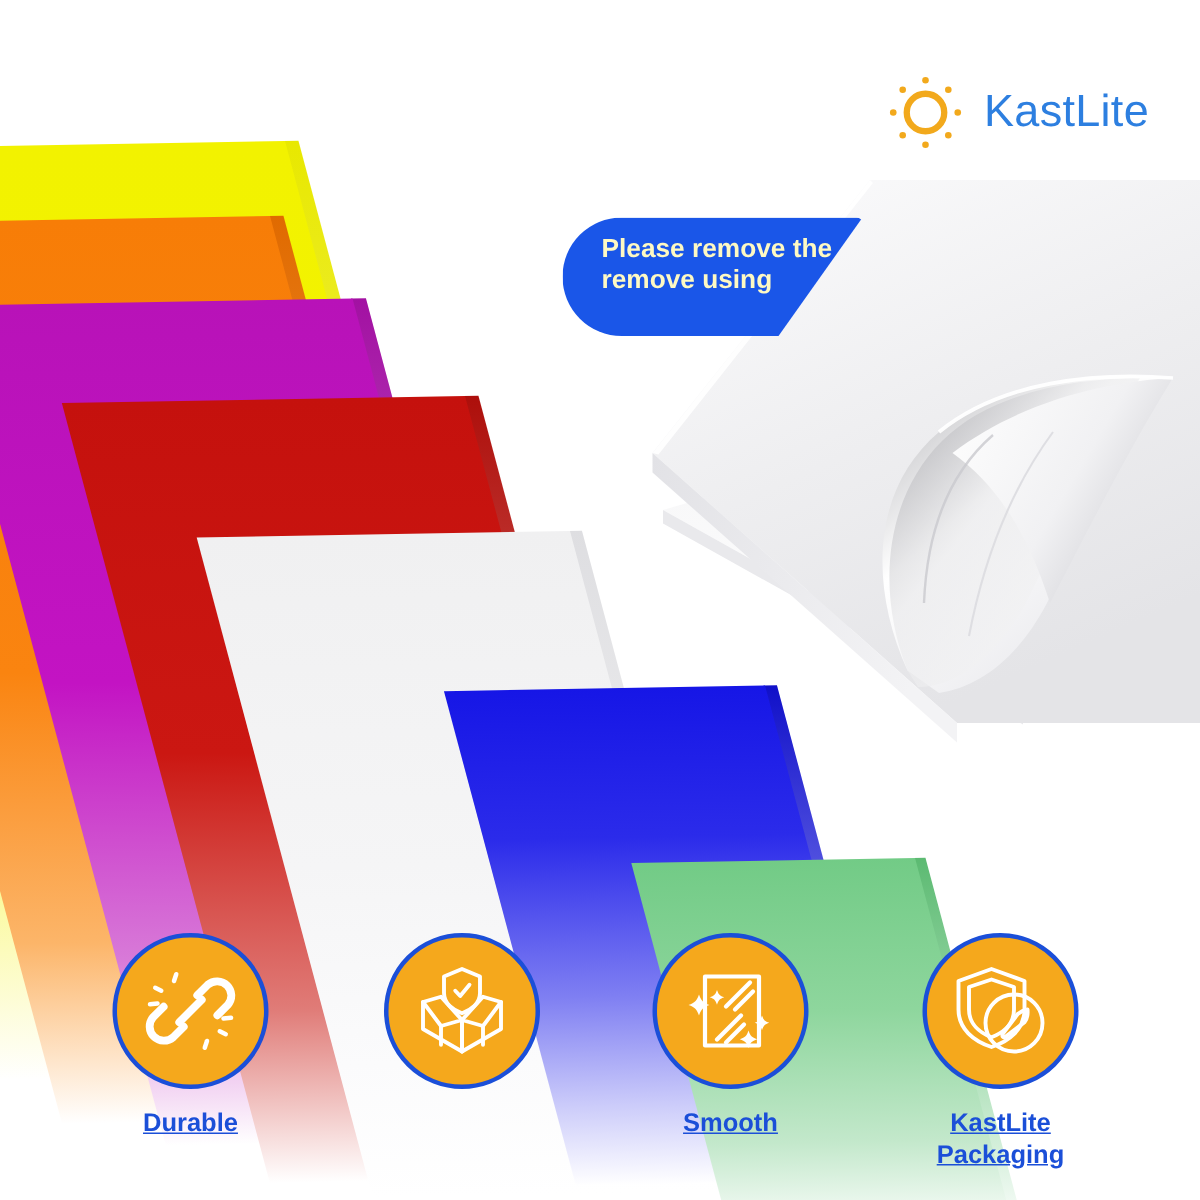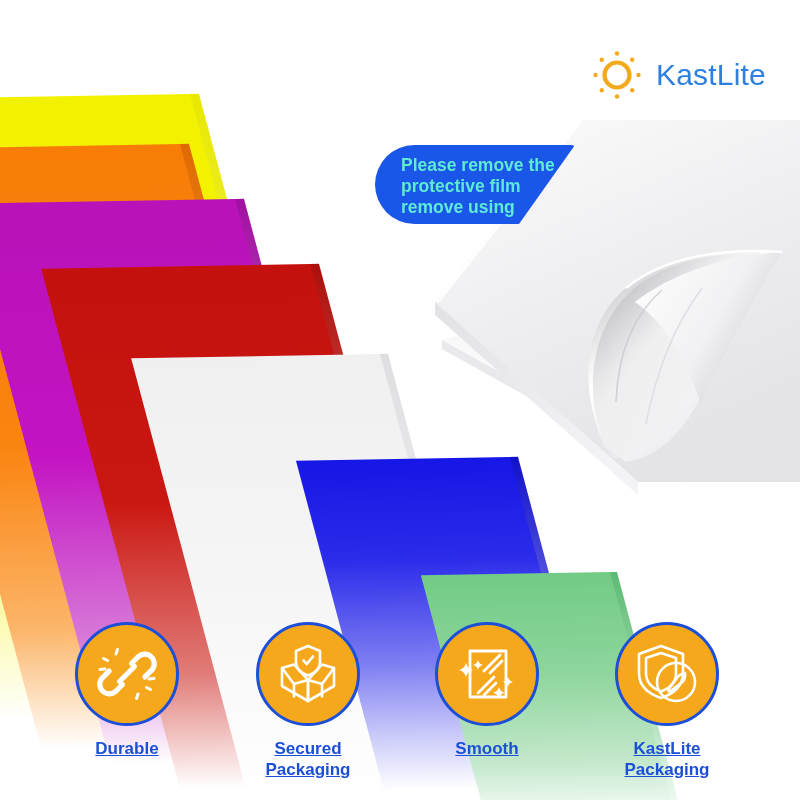--- a/index.html
+++ b/index.html
@@ -188,21 +188,21 @@
     clip-path: polygon(0 0, 100% 0, 72% 100%, 0 100%);
     z-index: 6;
   }
   #callout-inner {
     position: absolute;
     left: 26px;
     top: 10px;
     width: 186px;
   }
   .callout-line {
-    color: #5eead4;
+    color: #fef9c3;
     font-size: 17.5px;
     font-weight: bold;
     line-height: 21px;
     white-space: nowrap;
   }
 
   
   #features {
     position: absolute;
     left: 0;
@@ -351,21 +351,20 @@
         <circle cx="7.5" cy="29" r="2.2" fill="#F2A91C"></circle>
         <circle cx="13.8" cy="13.8" r="2.2" fill="#F2A91C"></circle>
       </svg>
     </span>
     <span id="logo-word">KastLite</span>
   </div>
 
   <div id="callout">
     <div id="callout-inner">
       <div class="callout-line">Please remove the</div>
-      <div class="callout-line">protective film</div>
       <div class="callout-line">remove using</div>
     </div>
   </div>
 
   <div id="features">
 
     <div class="feature" id="feature-0">
       <div class="badge">
         <span>
           <svg width="66" height="66" viewBox="0 0 66 66">
@@ -401,24 +400,20 @@
               <path d="M8 28 L20 24.5 L34 40 L20 44 Z"></path>
               <path d="M60 28 L48 24.5 L34 40 L48 44 Z"></path>
               <path d="M8 28 V46 L34 61 V40"></path>
               <path d="M60 28 V46 L34 61"></path>
               <path d="M20 44 V56.5"></path>
               <path d="M48 44 V56.5"></path>
             </g>
           </svg>
         </span>
       </div>
-      <div class="feature-label">
-        <div>Secured</div>
-        <div>Packaging</div>
-      </div>
     </div>
 
     <div class="feature" id="feature-2">
       <div class="badge">
         <span>
           <svg width="66" height="66" viewBox="0 0 66 66">
             <g fill="none" stroke="#FFFFFF" stroke-width="2.8" stroke-linejoin="round" stroke-linecap="round">
               <rect x="16" y="10" width="36" height="46"></rect>
               <path d="M30 30 L46 14"></path>
               <path d="M36 32 L48 20"></path>

